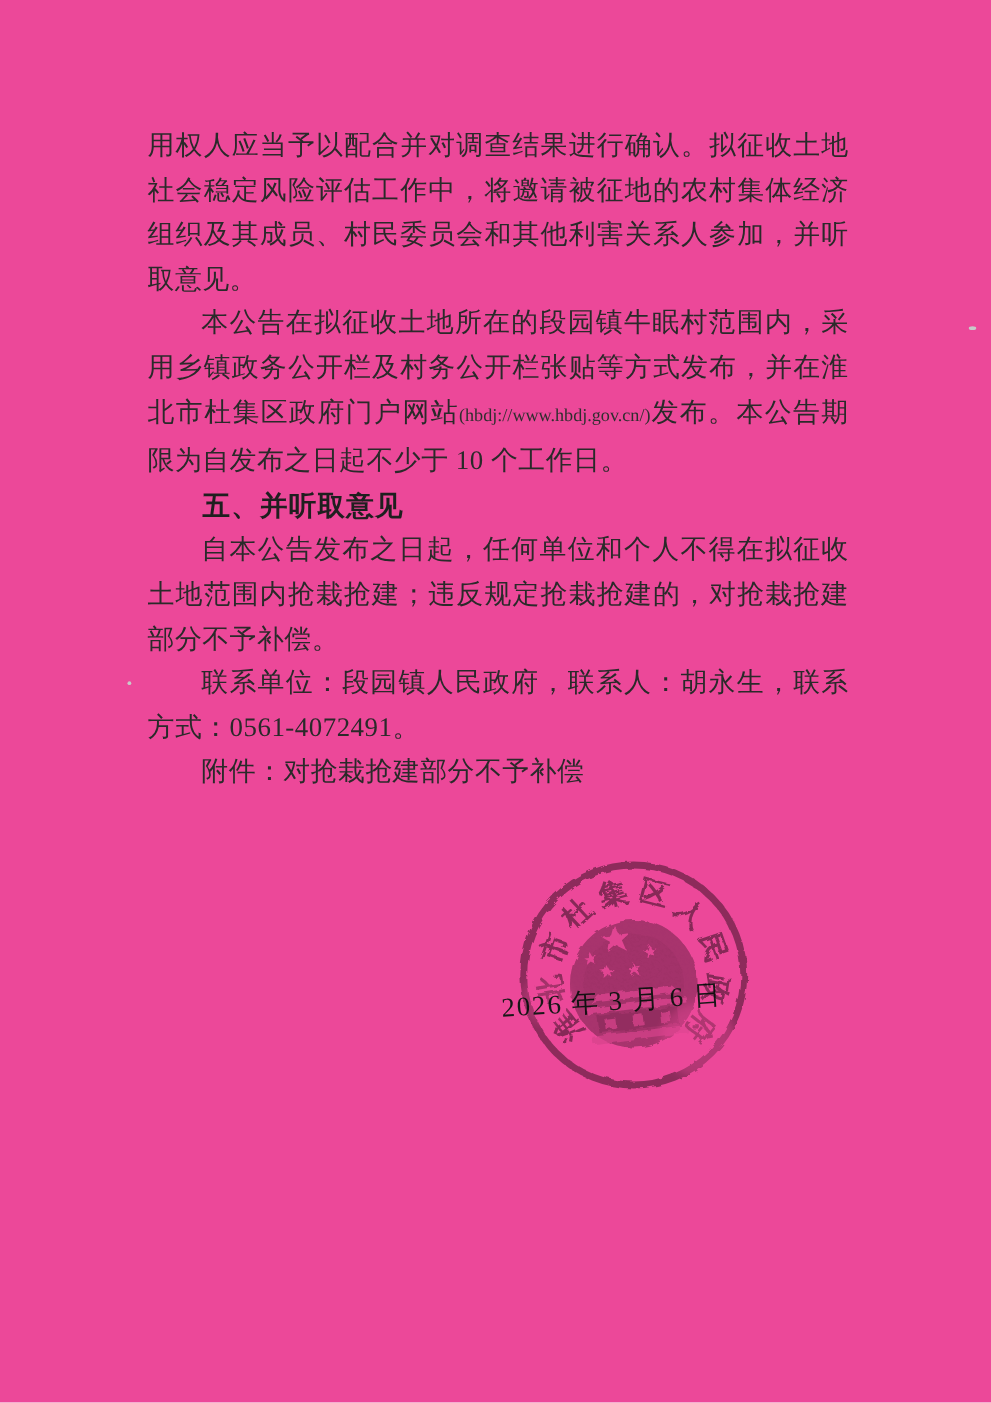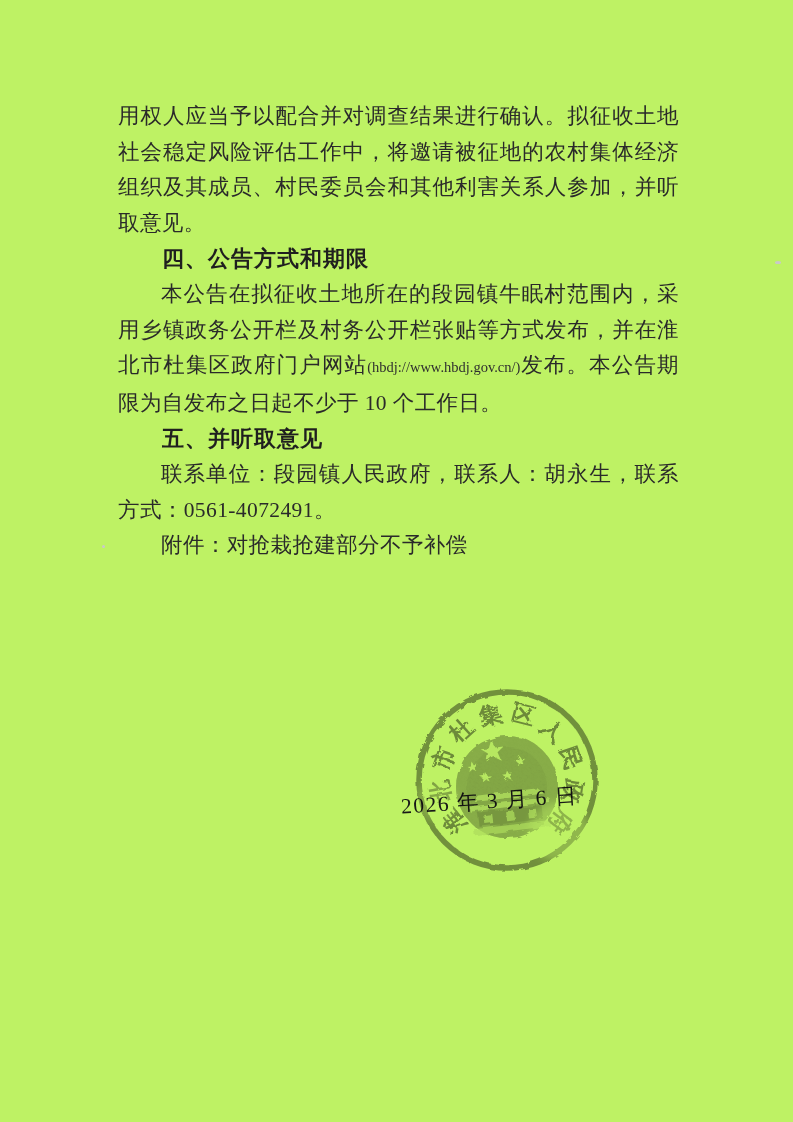--- a/index.html
+++ b/index.html
@@ -5,21 +5,21 @@
   html,body{margin:0;padding:0;}
   body{
     width:793px;height:1122px;
     background:#fefefe;
     position:relative;
     overflow:hidden;
     font-family:"Liberation Serif","DejaVu Serif",serif;
   }
   .page{
     position:absolute;left:0;top:0;width:793px;height:1122px;
-    background:#bef264;
+    background:#ec4899;
   }
   .doc{
     position:absolute;left:118px;top:99px;width:561px;
     font-size:21.5px;line-height:35.6px;
     color:#2a2a2a;
     text-align:justify;
     letter-spacing:0.4px;
   }
   .doc p{margin:0;text-indent:2em;}
   .doc p.no-indent{text-indent:0;}
@@ -69,26 +69,26 @@
 </style>
 </head>
 <body>
 
 <div class="page">
 
   <div class="doc">
 
     <p class="no-indent">用权人应当予以配合并对调查结果进行确认。拟征收土地社会稳定风险评估工作中，将邀请被征地的农村集体经济组织及其成员、村民委员会和其他利害关系人参加，并听取意见。</p>
 
-    <div class="heading">四、公告方式和期限</div>
 
     <p><span>本公告在拟征收土地所在的段园镇牛眠村范围内，采用乡镇政务公开栏及村务公开栏张贴等方式发布，并在淮北市杜集区政府门户网站</span><span class="url">(hbdj://www.hbdj.gov.cn/)</span><span>发布。本公告期限为自发布之日起不少于 10 个工作日。</span></p>
 
     <div class="heading">五、并听取意见</div>
 
+    <p>自本公告发布之日起，任何单位和个人不得在拟征收土地范围内抢栽抢建；违反规定抢栽抢建的，对抢栽抢建部分不予补偿。</p>
 
     <p>联系单位：段园镇人民政府，联系人：胡永生，联系方式：0561-4072491。</p>
 
     <p class="attachment">附件：对抢栽抢建部分不予补偿</p>
   </div>
 
   <div class="date-line">2026 年 3 月 6 日</div>
 
   <svg class="seal" viewBox="0 0 200 200" xmlns="http://www.w3.org/2000/svg">
     <defs>

